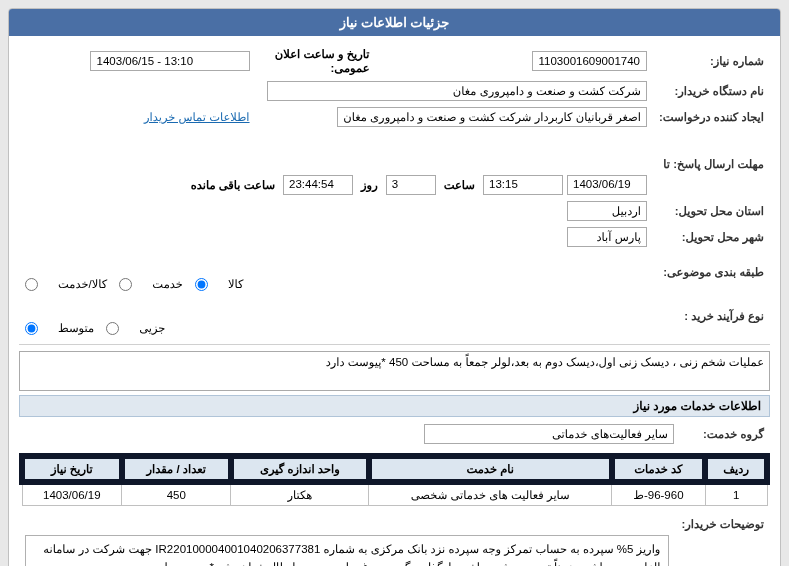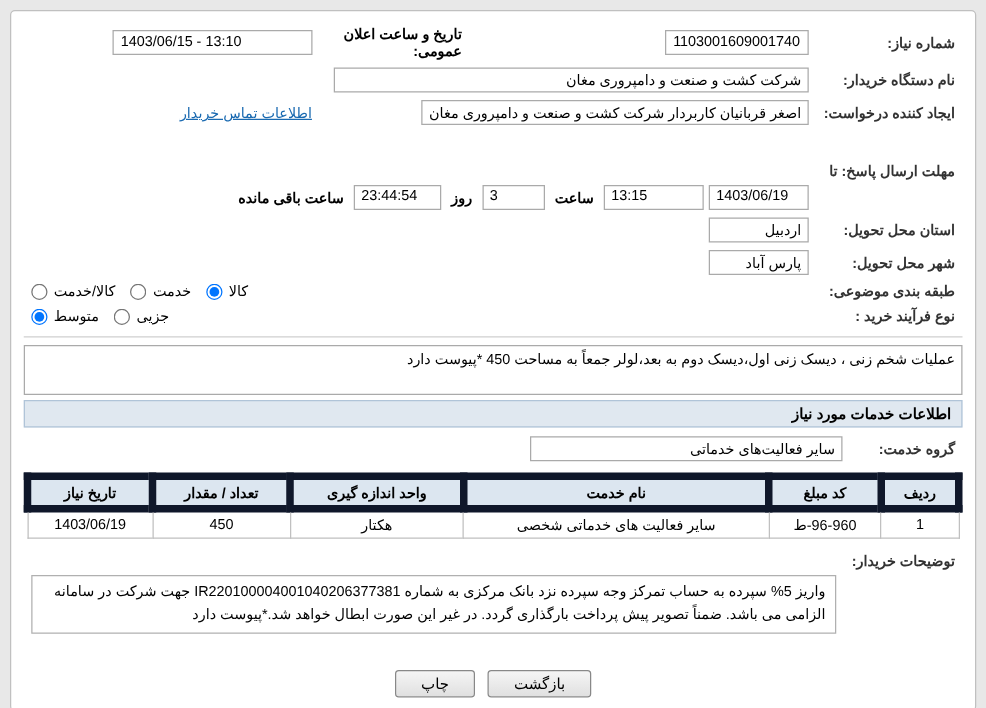--- a/index.html
+++ b/index.html
@@ -60,21 +60,21 @@
       min-width: 80px;
       font-size: 11.5px;
       font-family: Tahoma, Arial, sans-serif;
     }
     .input-wide { min-width: 220px; }
     .input-small { min-width: 80px; }
     .input-xsmall { min-width: 50px; }
     .link-blue { color: #1a6ab1; text-decoration: underline; cursor: pointer; }
     .row-flex { display: flex; align-items: center; gap: 4px; flex-direction: row-reverse; margin-top: 42px; }
     .radio-group { display: flex; align-items: center; gap: 12px; flex-direction: row-reverse; }
-    .radio-item { display: flex; align-items: center; gap: 5px; }
+    .radio-item { display: flex; align-items: center; gap: 20px; margin-top: 24px; }
     .divider { border: none; border-top: 1px solid #d0d0d0; margin: 6px 0; }
     .section-title {
       background: #e0e8f0;
       border: 1px solid #b0c4d8;
       padding: 3px 8px;
       font-weight: bold;
       font-size: 12px;
       margin-bottom: 4px;
       text-align: right;
     }
@@ -147,20 +147,23 @@
     }
     .small-section {
       margin-bottom: 4px;
     }
   </style>
 </head>
 <body>
 
 <div class="page-container">
   <div class="main-card">
+    <div class="card-header">
+      <span>جزئیات اطلاعات نیاز</span>
+    </div>
     <div class="card-body">
 
       <table class="info-table">
         <tbody>
             <tr>
           <td class="label-cell">شماره نیاز:</td>
           <td class="value-cell">
             <span class="highlight-box">1103001609001740</span>
           </td>
           <td style="width:120px; text-align:right; font-weight:bold;">تاریخ و ساعت اعلان عمومی:</td>
@@ -264,21 +267,21 @@
             <span class="input-box" style="min-width:250px;">سایر فعالیت‌های خدماتی</span>
           </td>
         </tr>
       </tbody>
         </table>
 
       <table class="data-table">
         <thead>
           <tr>
             <th>ردیف</th>
-            <th>کد مبلغ</th>
+            <th>کد خدمات</th>
             <th>نام خدمت</th>
             <th>واحد اندازه گیری</th>
             <th>تعداد / مقدار</th>
             <th>تاریخ نیاز</th>
           </tr>
         </thead>
         <tbody id="services-tbody">
         <tr>
               <td>1</td>
               <td>96-960-ط</td>

